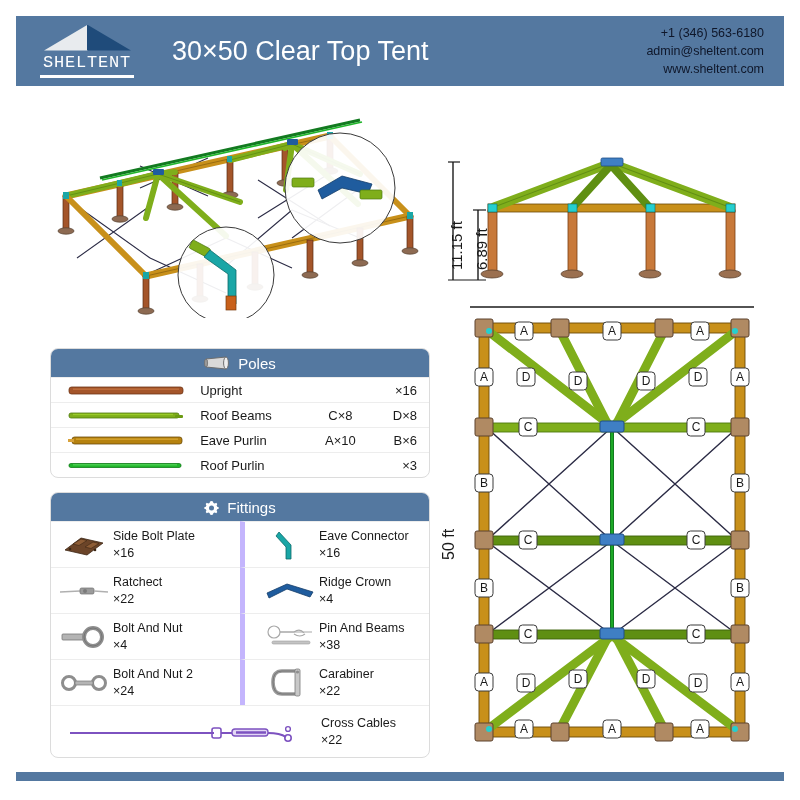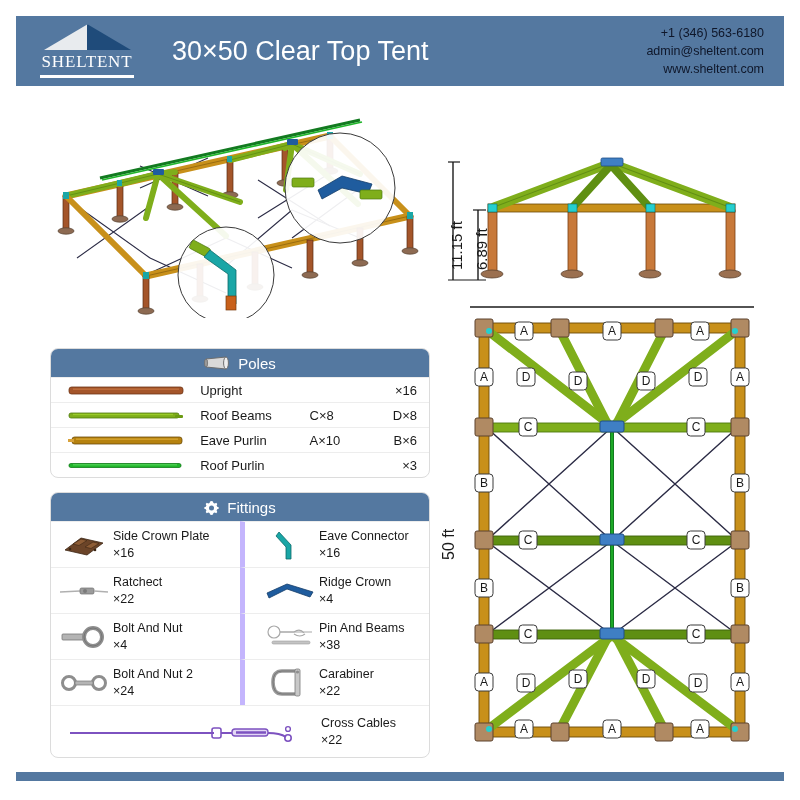--- a/index.html
+++ b/index.html
@@ -24,21 +24,21 @@
     align-items: center; justify-content: center;
     padding-left: 12px;
   }
   .logo-roof { width: 86px; height: 26px; position: relative; }
   .logo-roof .l { position: absolute; left: 0; top: 0; width: 44px; height: 26px;
     background: #e8ebee; clip-path: polygon(100% 0, 100% 100%, 0 100%); }
   .logo-roof .r { position: absolute; left: 43px; top: 0; width: 44px; height: 26px;
     background: #1f4b7a; clip-path: polygon(0 0, 100% 100%, 0 100%); }
   .logo-word {
     color: #ffffff; font-size: 17px; letter-spacing: .8px;
-    font-family: Liberation Serif, serif; margin-top: 2px;
+    font-family: Liberation Mono, monospace; margin-top: 2px;
   }
   .logo-rule { width: 94px; height: 3px; background: #ffffff; margin-top: 3px; }
 
   .header-title {
     flex: 1; color: #ffffff; font-size: 27px;
     padding-left: 26px; white-space: nowrap;
   }
   .header-contact {
     text-align: right; color: #0f172a;
     font-size: 12.5px; line-height: 1.45; padding-right: 20px;
@@ -80,21 +80,21 @@
   .tbl-head .ic { display: flex; align-items: center; }
 
   #poles-table { left: 50px; top: 348px; width: 380px; }
   .pole-row {
     display: flex; align-items: center; height: 25px;
     border-top: 1px solid #ededed; font-size: 13px; color: #1a1a1a;
   }
   .pole-row:first-of-type { border-top: none; }
   .pole-swatch { width: 150px; display: flex; align-items: center; justify-content: center; }
   .pole-name { width: 110px; }
-  .pole-q1 { width: 62px; }
+  .pole-q1 { width: 62px; text-align: center; }
   .pole-q2 { width: 58px; text-align: right; padding-right: 12px; }
 
   #fittings-table { left: 50px; top: 492px; width: 380px; }
   .fit-grid { display: flex; flex-wrap: wrap; }
   .fit-cell {
     width: 50%; height: 46px; display: flex; align-items: center;
     border-top: 1px solid #ededed; padding: 0 4px;
   }
   .fit-cell.right { border-left: 5px solid #c4b5fd; padding-left: 16px; }
   .fit-ic { width: 58px; display: flex; align-items: center; justify-content: center; flex: none; }
@@ -518,21 +518,21 @@
         <span class="fit-ic">
           <svg width="46" height="30" viewBox="0 0 46 30">
             <path d="M4 20 L20 8 L42 13 L26 25 Z" fill="#6b4428" stroke="#3c2614" stroke-width=".8"></path>
             <path d="M12 14 L20 9 L26 10.5 L18 15.5 Z" fill="#8d5c35" stroke="#3c2614" stroke-width=".6"></path>
             <path d="M24 17 L32 12 L38 13.5 L30 18.5 Z" fill="#8d5c35" stroke="#3c2614" stroke-width=".6"></path>
             <circle cx="9" cy="19" r="1.3" fill="#3c2614"></circle>
               <circle cx="34" cy="20" r="1.3" fill="#3c2614"></circle>
           </svg>
         </span>
         <span class="fit-txt">
-          <span>Side Crown Plate</span><br>
+          <span>Side Bolt Plate</span><br>
           <span class="fit-qty">×16</span>
         </span>
       </div>
 
       <div class="fit-cell right">
         <span class="fit-ic">
           <svg width="30" height="32" viewBox="0 0 30 32">
             <path d="M4 3 L16 16 L16 30 L11 30 L11 18 L1 7 Z" fill="#1aa6a6" stroke="#0c6b6b" stroke-width=".8"></path>
           </svg>
         </span>

